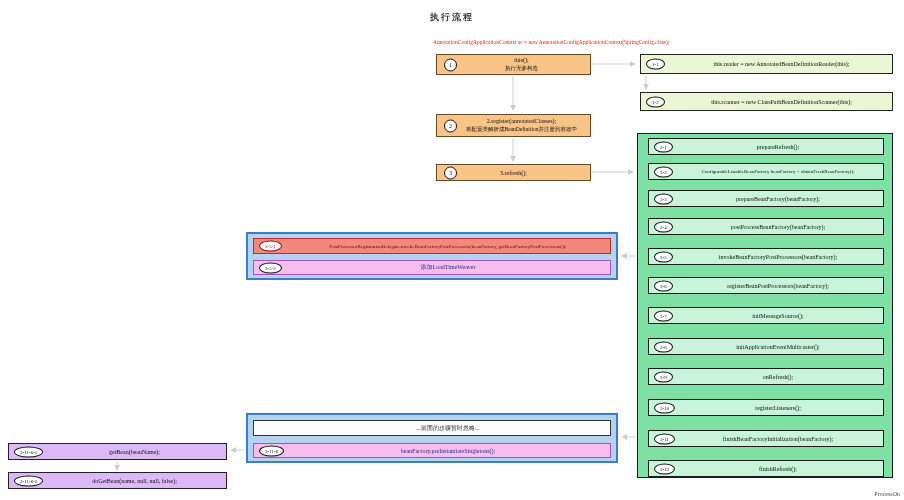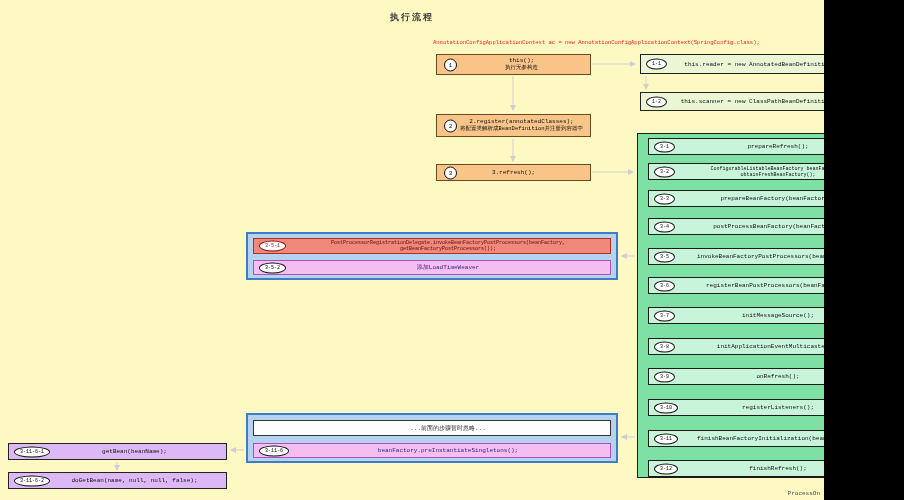--- a/index.html
+++ b/index.html
@@ -1,18 +1,18 @@
 <!DOCTYPE html>
 <html><head>
 <meta charset="utf-8">
 <style>
   html,body{margin:0;padding:0;background:#000;}
   #canvas{
-    position:relative;width:824px;height:500px;background:#fef9c3;overflow:hidden;
-    font-family:Liberation Mono, monospace;color:#111;
+    position:relative;width:904px;height:500px;background:#ffffff;overflow:hidden;
+    font-family:Liberation Serif, serif;color:#111;
   }
   .abs{position:absolute;box-sizing:border-box;}
   #title{top:11px;left:0;width:100%;text-align:center;font-size:9px;font-weight:bold;color:#3d3d3d;letter-spacing:2px;}
   #codeline{top:39px;left:433px;font-size:5.5px;color:#ff1a1a;white-space:nowrap;}
   #watermark{right:4px;bottom:3px;font-size:6px;color:#4a4a4a;}
 
   .node{position:absolute;box-sizing:border-box;display:flex;align-items:center;justify-content:center;text-align:center;}
   .badge{
     position:absolute;left:5px;top:50%;transform:translateY(-50%);
     background:#fff;border:1px solid #111;border-radius:50%;

